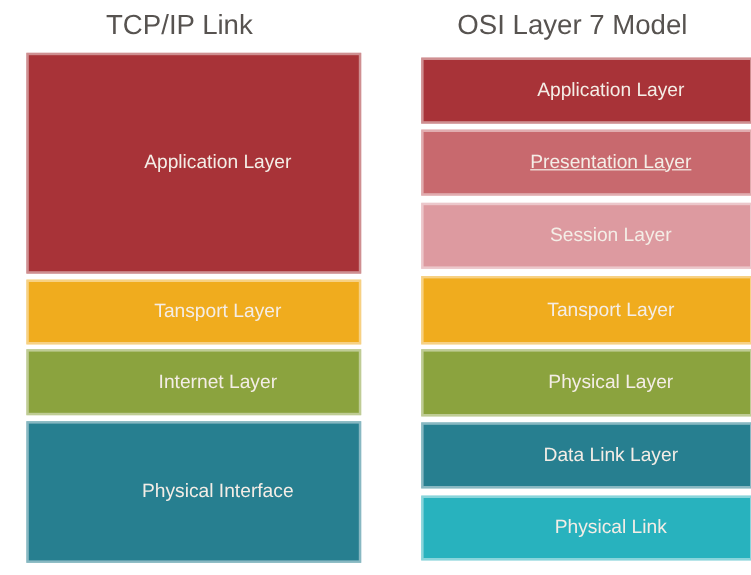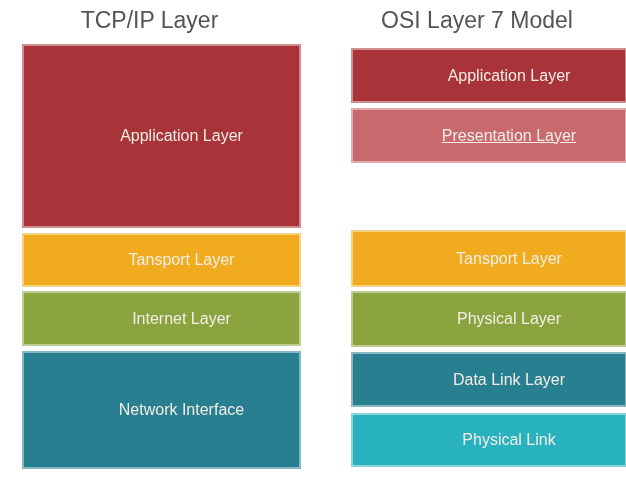--- a/index.html
+++ b/index.html
@@ -67,42 +67,45 @@
   .o-net   { top: 291px; height: 56px; }
   .o-dl    { top: 352px; height: 55px; }
   .o-phy   { top: 413px; height: 54px; }
 </style>
 </head>
 <body>
 
 <div class="canvas">
 
   <div class="column col-tcpip">
-    <div class="col-title">TCP/IP Layer</div>
+    <div class="col-title">TCP/IP Link</div>
     <div class="box t-app c-dark-red">
       <span>Application Layer</span>
     </div>
     <div class="box t-trans c-orange">
       <span>Tansport Layer</span>
     </div>
     <div class="box t-internet c-green">
       <span>Internet Layer</span>
     </div>
     <div class="box t-netif c-teal">
-      <span>Network Interface</span>
+      <span>Physical Interface</span>
     </div>
   </div>
 
   <div class="column col-osi">
     <div class="col-title">OSI Layer 7 Model</div>
     <div class="box o-app c-dark-red">
       <span>Application Layer</span>
     </div>
     <div class="box o-pres c-medium-red">
       <span>Presentation Layer</span>
+    </div>
+    <div class="box o-sess c-pink">
+      <span>Session Layer</span>
     </div>
     <div class="box o-trans c-orange">
       <span>Tansport Layer</span>
     </div>
     <div class="box o-net c-green">
       <span>Physical Layer</span>
     </div>
     <div class="box o-dl c-teal">
       <span>Data Link Layer</span>
     </div>

